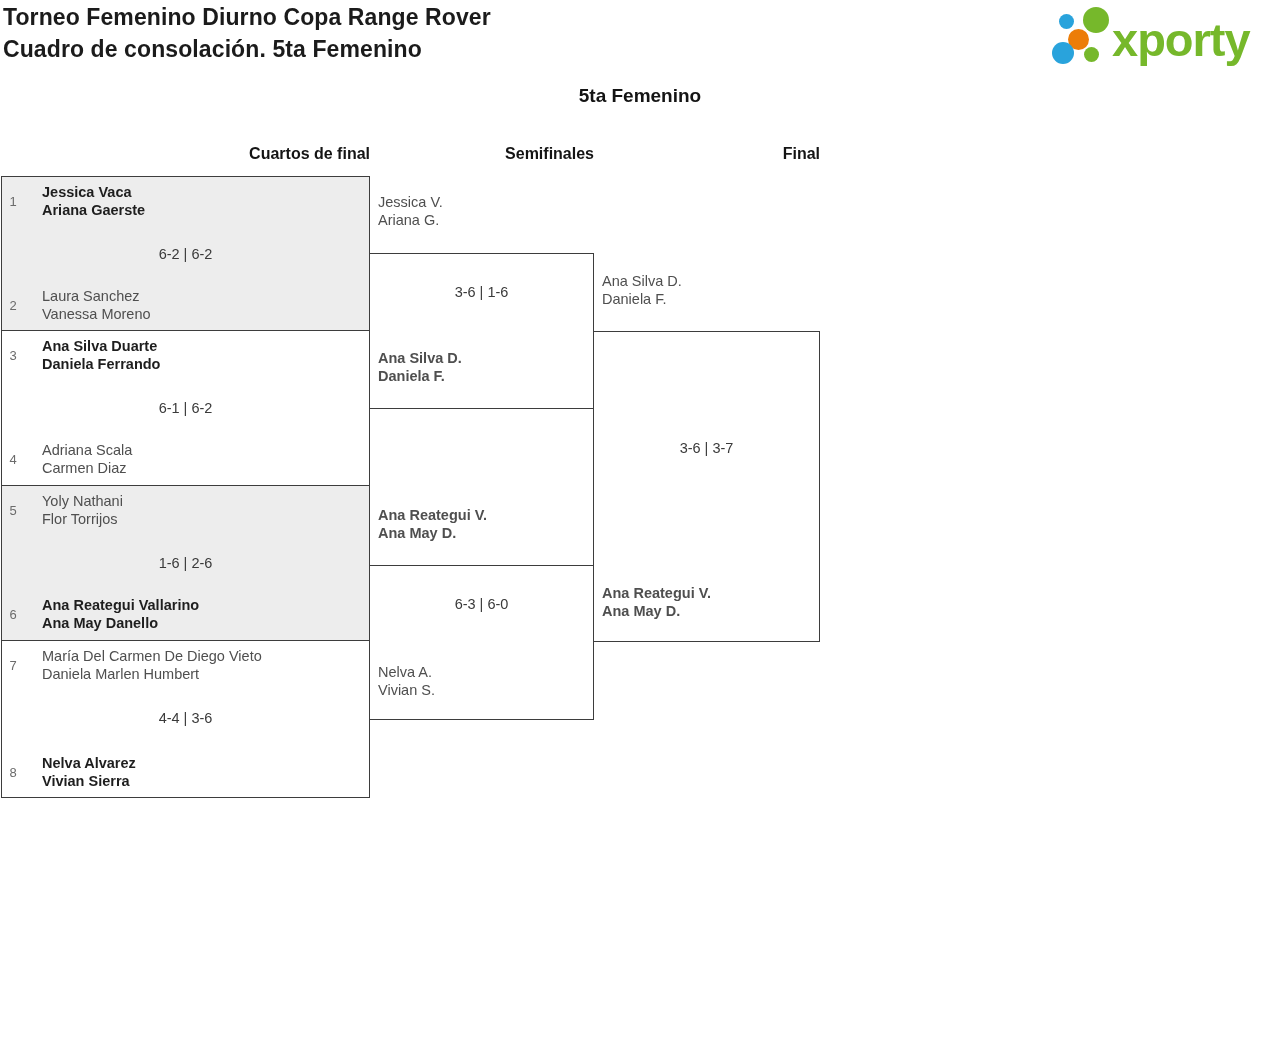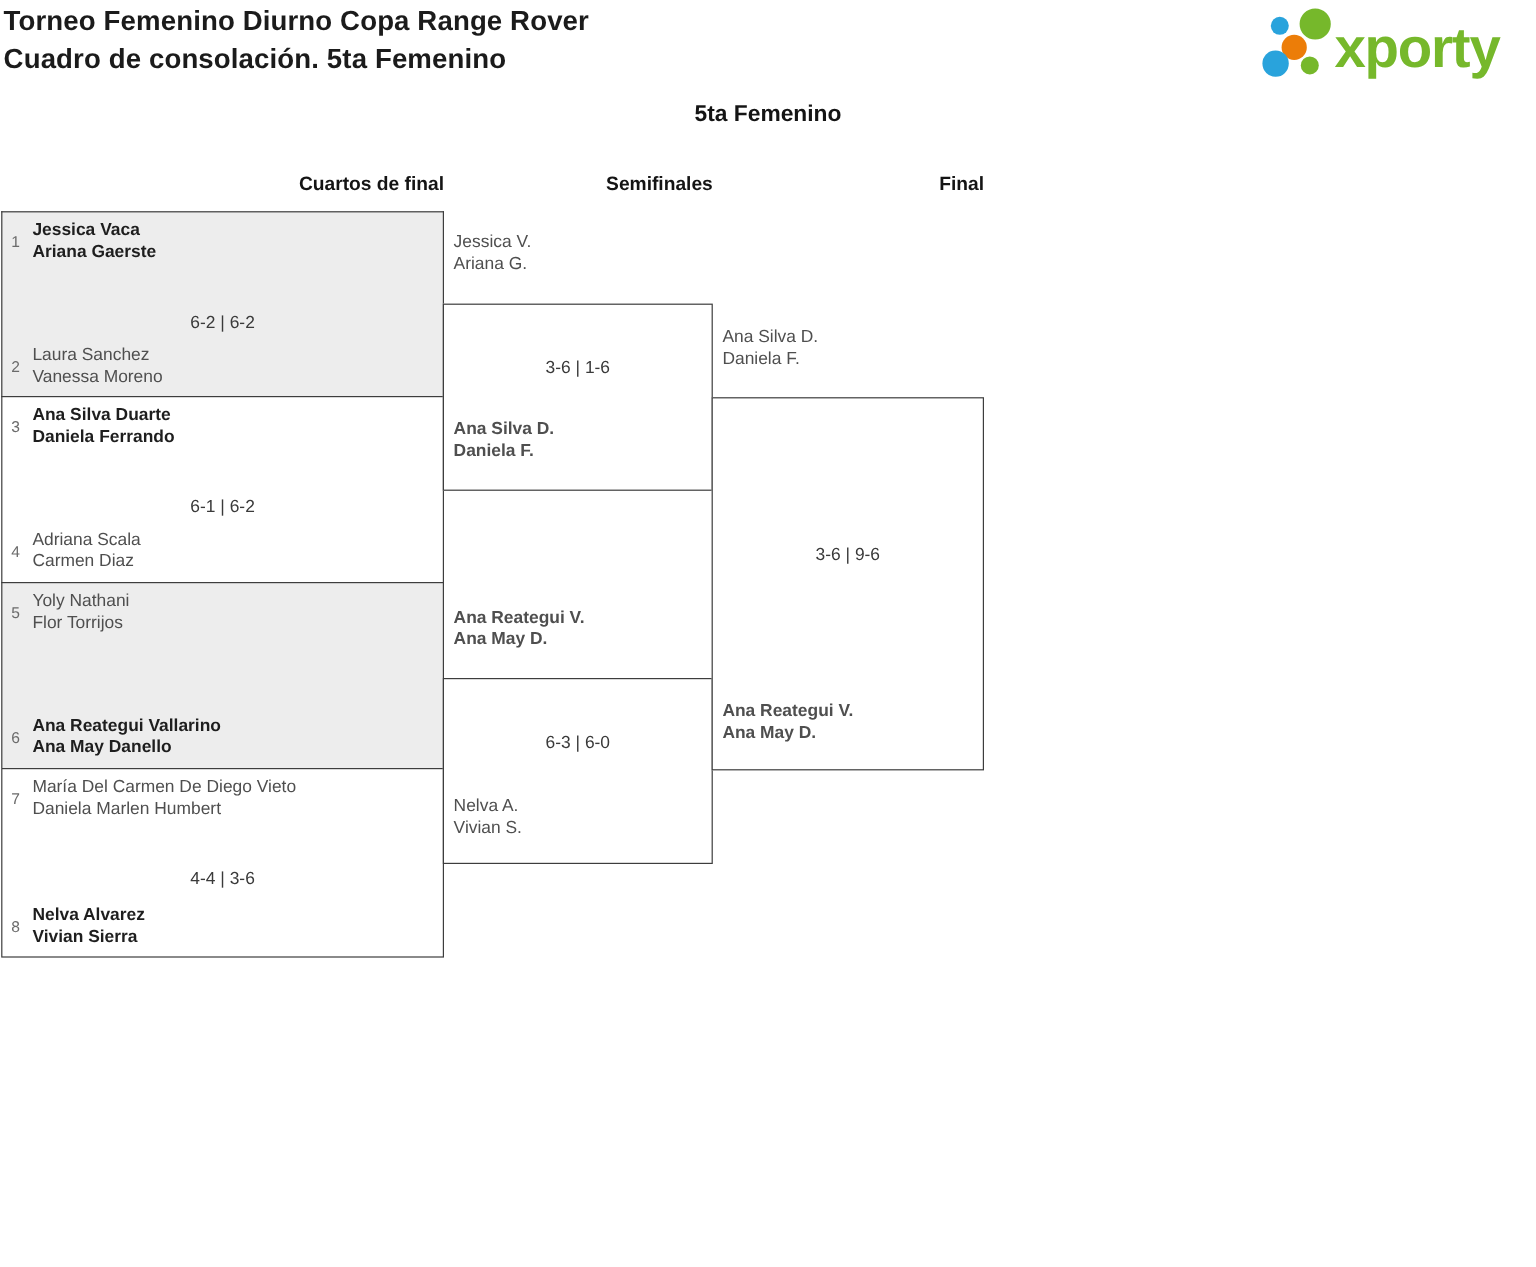--- a/index.html
+++ b/index.html
@@ -91,39 +91,38 @@
     align-items: center;
   }
   .seed {
     width: 22px;
     text-align: center;
     font-size: 13px;
     color: #6b6b6b;
     flex: none;
   }
   .names {
-    margin-left: 3px;
+    margin-left: 18px;
     font-size: 14.5px;
     line-height: 18px;
     color: #4f4f4f;
   }
   .names .line { display: block; white-space: nowrap; }
   .bold { font-weight: 700; color: #1e1e1e; }
 
   .team-top    { top: 6px; }
   .team-bottom { top: 110px; }
 
   .score {
     position: absolute;
     text-align: center;
     font-size: 14.5px;
     line-height: 18px;
     color: #3a3a3a;
     white-space: nowrap;
-    margin-top: 15px;
   }
   .qf-score { left: 0; right: 0; top: 68px; }
 
   .pair-label {
     position: absolute;
     font-size: 14.5px;
     line-height: 18px;
     color: #4f4f4f;
   }
   .pair-label .line { display: block; white-space: nowrap; }
@@ -194,20 +193,21 @@
   </div>
 
   <div class="box qf-box shaded no-bottom" style="top:485px;height:155px;">
     <div class="team team-top">
       <span class="seed">5</span>
       <span class="names">
         <span class="line">Yoly Nathani</span>
         <span class="line">Flor Torrijos</span>
       </span>
     </div>
+    <div class="score qf-score">1-6 | 2-6</div>
     <div class="team team-bottom">
       <span class="seed">6</span>
       <span class="names bold">
         <span class="line">Ana Reategui Vallarino</span>
         <span class="line">Ana May Danello</span>
       </span>
     </div>
   </div>
 
   <div class="box qf-box" style="top:640px;height:158px;">
@@ -248,19 +248,19 @@
   <div class="pair-label" style="left:378px;top:663px;">
     <span class="line">Nelva A.</span>
     <span class="line">Vivian S.</span>
   </div>
 
   <div class="pair-label" style="left:602px;top:272px;">
     <span class="line">Ana Silva D.</span>
     <span class="line">Daniela F.</span>
   </div>
   <div class="box" style="left:593px;top:331px;width:227px;height:311px;"></div>
-  <div class="score abs-score" style="left:593px;width:227px;top:439px;">3-6 | 9-6</div>
+  <div class="score abs-score" style="left:593px;width:227px;top:439px;">3-6 | 3-7</div>
   <div class="pair-label bold" style="left:602px;top:584px;">
     <span class="line">Ana Reategui V.</span>
     <span class="line">Ana May D.</span>
   </div>
 
 </div>
 
 </body></html>

